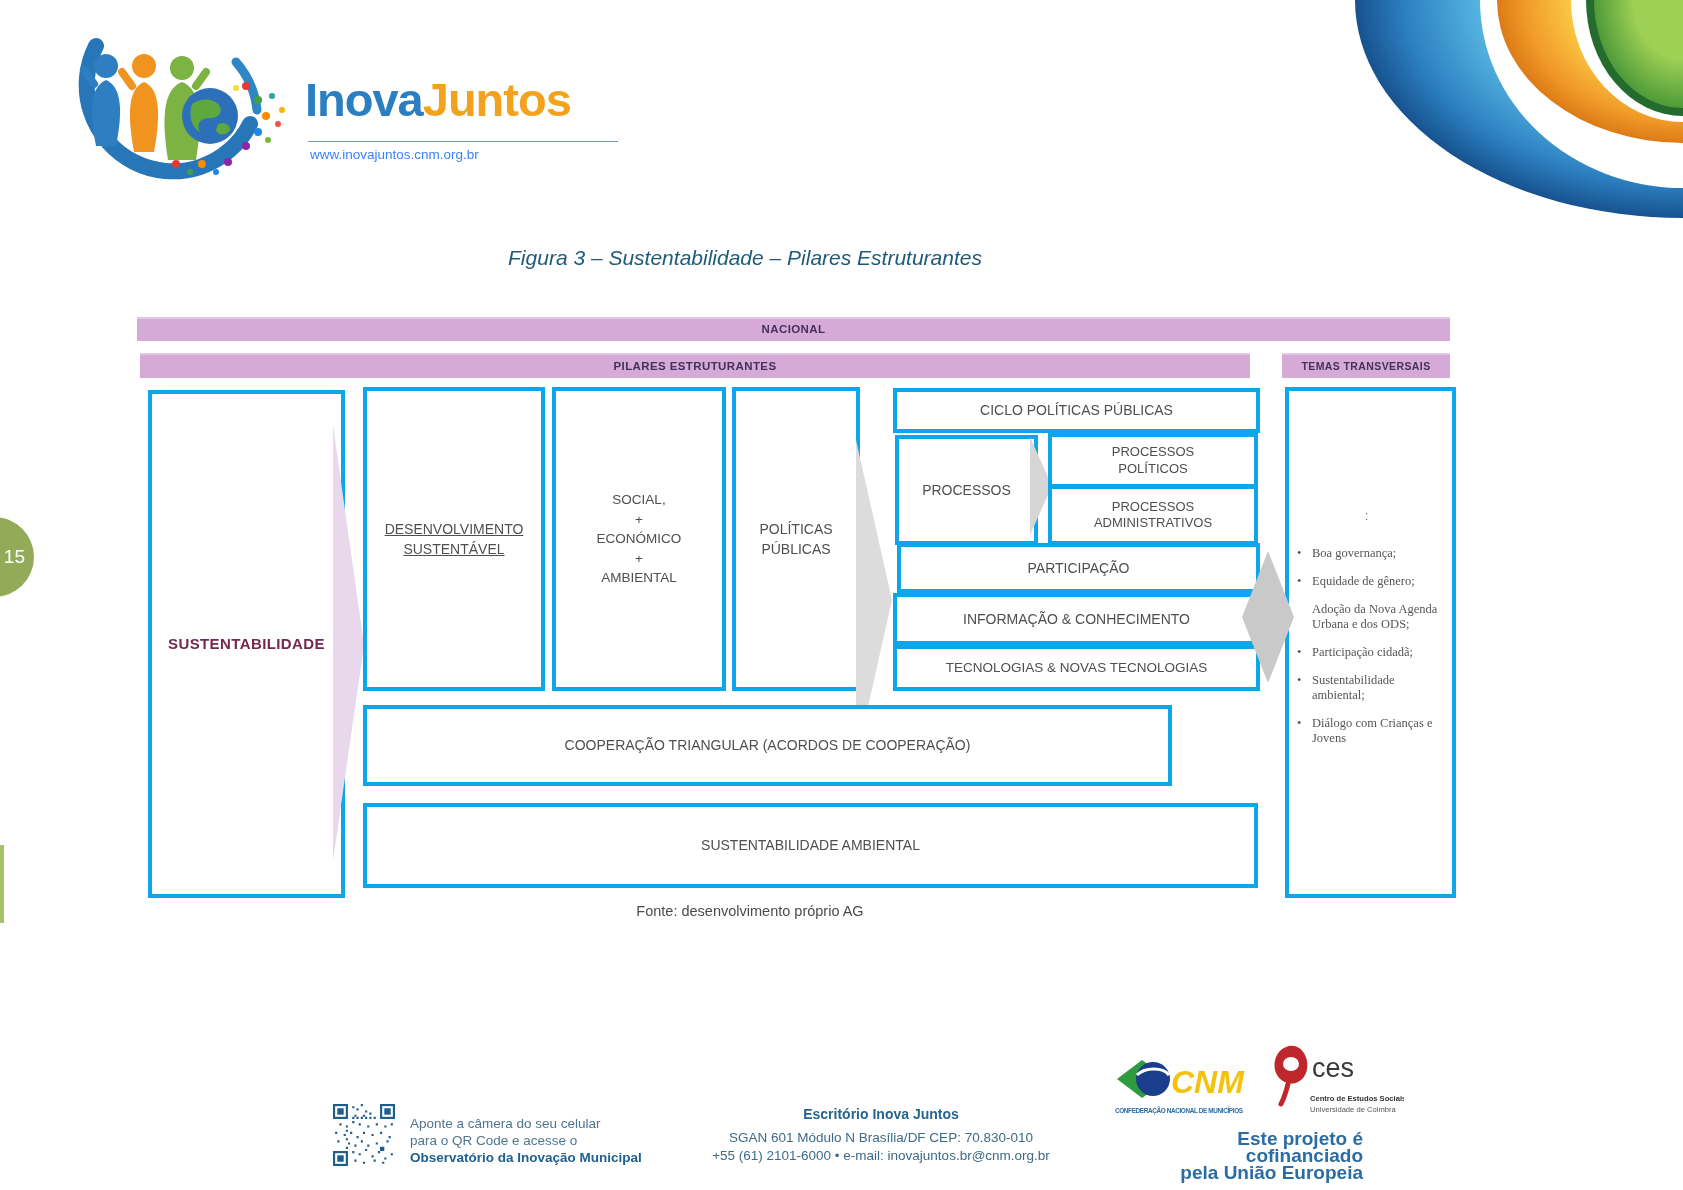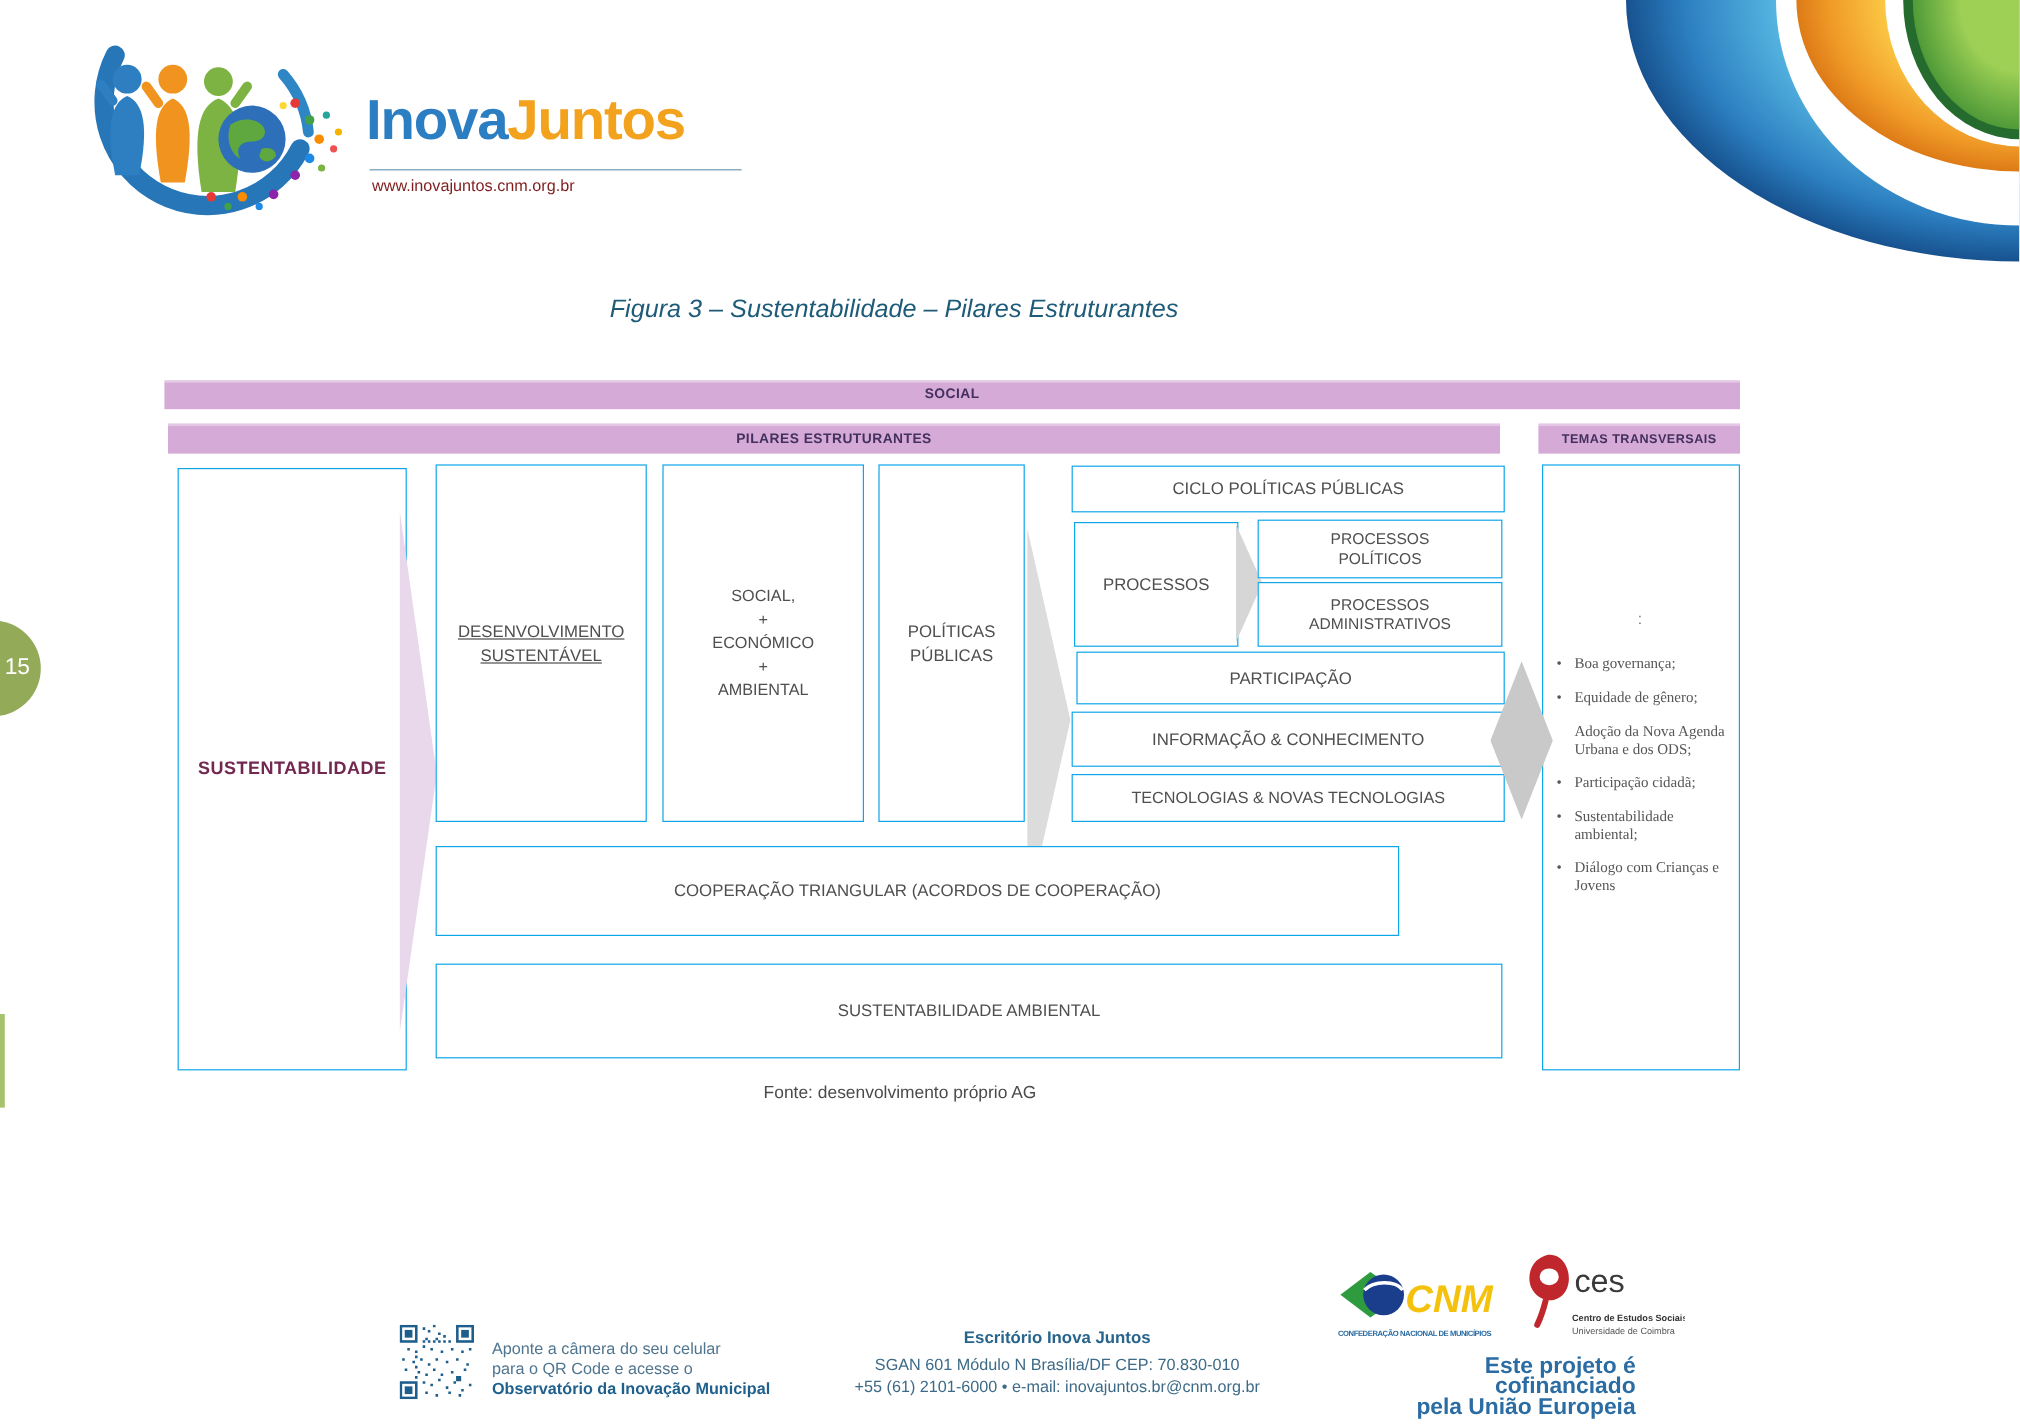--- a/index.html
+++ b/index.html
@@ -2,36 +2,36 @@
 <html><head>
 <meta charset="utf-8">
 <style>
   html,body{margin:0;padding:0;background:#fff;}
   .page{position:relative;width:1683px;height:1190px;background:#fff;overflow:hidden;
         font-family:"Liberation Sans",sans-serif;}
   .abs{position:absolute;}
   .bar{position:absolute;background:#d5aad6;display:flex;align-items:center;justify-content:center;
        color:#43305f;font-weight:bold;letter-spacing:.4px;
        box-shadow:inset 0 2px 0 rgba(255,255,255,.35);}
-  .box{position:absolute;background:#fff;border:1px solid #0ea5e9;display:flex;flex-direction:column;
+  .box{position:absolute;background:#fff;border:4px solid #0ea5e9;display:flex;flex-direction:column;
        align-items:center;justify-content:center;text-align:center;color:#4f4f4f;}
   .box .ln{line-height:1.45;}
   .title{position:absolute;left:137px;top:246px;width:1216px;text-align:center;
          font-style:italic;font-size:21px;color:#1e5b79;}
   .caption{position:absolute;left:137px;top:903px;width:1226px;text-align:center;
            font-size:14.5px;color:#4b4b4b;}
   .pagenum{position:absolute;left:-46px;top:517px;width:80px;height:80px;border-radius:50%;
            background:#93ab59;color:#fff;font-size:19px;display:flex;align-items:center;
            justify-content:flex-end;padding-right:9px;box-sizing:border-box;}
   .edgebar{position:absolute;left:0;top:845px;width:4px;height:78px;background:#a5c26c;}
   .brand{position:absolute;left:305px;top:72px;font-size:47px;font-weight:bold;letter-spacing:-1px;}
   .brand .p1{color:#2b7ec1;}
   .brand .p2{color:#f2a21d;}
   .brand-rule{position:absolute;left:308px;top:141px;width:310px;height:1px;background:#6f9ab5;}
-  .brand-url{position:absolute;left:310px;top:147px;font-size:13.5px;color:#7f1d1d;}
+  .brand-url{position:absolute;left:310px;top:147px;font-size:13.5px;color:#3b82f6;}
   .temas-list{position:absolute;left:1297px;top:546px;width:146px;list-style:none;margin:0;padding:0;
               font-size:12.5px;color:#565656;line-height:15px;font-family:Liberation Serif, serif;}
   .temas-list li{position:relative;padding-left:15px;margin-bottom:13px;}
   .temas-list li.dot:before{content:"•";position:absolute;left:0;top:0;color:#565656;}
   .temas-colon{position:absolute;left:1285px;top:508px;width:163px;text-align:center;
                font-size:13px;color:#777;}
   .fqr-text{position:absolute;left:410px;top:1115px;font-size:13.5px;line-height:17px;color:#50758f;}
   .fqr-text .b{font-weight:bold;color:#1f608d;}
   .foffice{position:absolute;left:650px;top:1106px;width:462px;text-align:center;color:#3d6b87;}
   .foffice .t{font-weight:bold;font-size:14px;color:#27648e;margin-bottom:7px;}
@@ -109,21 +109,21 @@
   <div class="brand-url">www.inovajuntos.cnm.org.br</div>
 
   <div class="pagenum">
       <span>15</span>
     </div>
   <div class="edgebar"></div>
 
   <div class="title">Figura 3 – Sustentabilidade – Pilares Estruturantes</div>
 
   <div class="bar" style="left:137px;top:317px;width:1313px;height:24px;font-size:11.5px;">
-    <span>SOCIAL</span>
+    <span>NACIONAL</span>
   </div>
   <div class="bar" style="left:140px;top:353px;width:1110px;height:25px;font-size:11.5px;">
     <span>PILARES ESTRUTURANTES</span>
   </div>
   <div class="bar" style="left:1282px;top:353px;width:168px;height:25px;font-size:10.5px;text-align:right;">
     <span>TEMAS TRANSVERSAIS</span>
   </div>
 
   <div class="box" style="left:148px;top:390px;width:189px;height:500px;font-size:15px;font-weight:bold;color:#732850;letter-spacing:.4px;">
     <div class="ln">SUSTENTABILIDADE</div>

